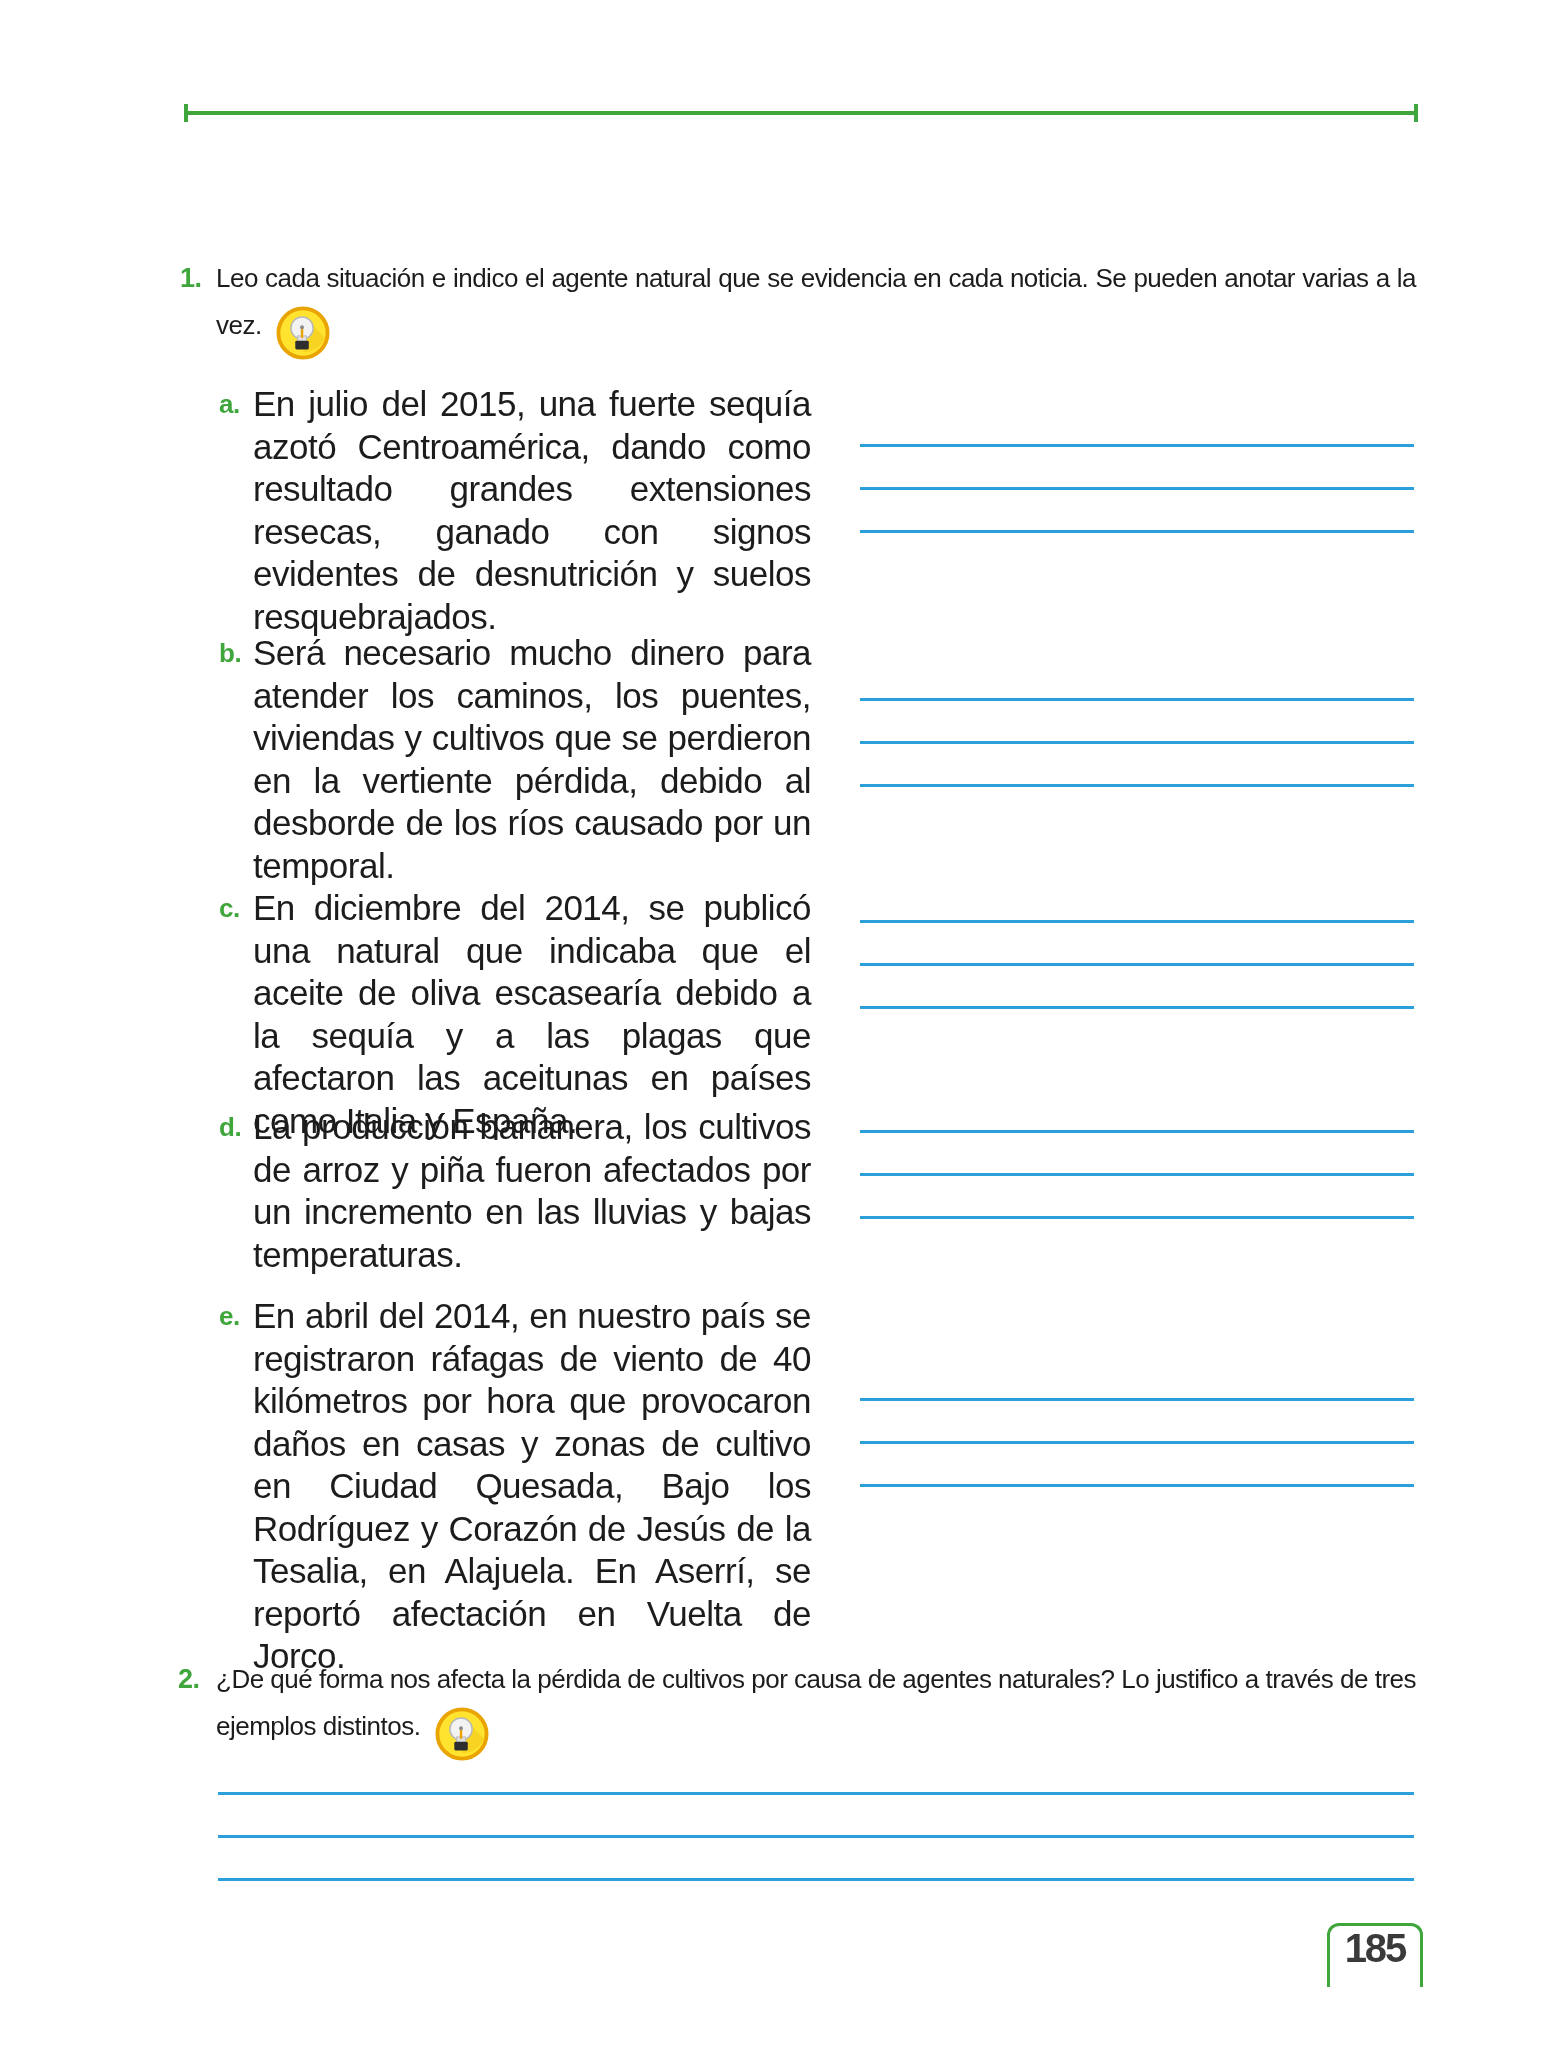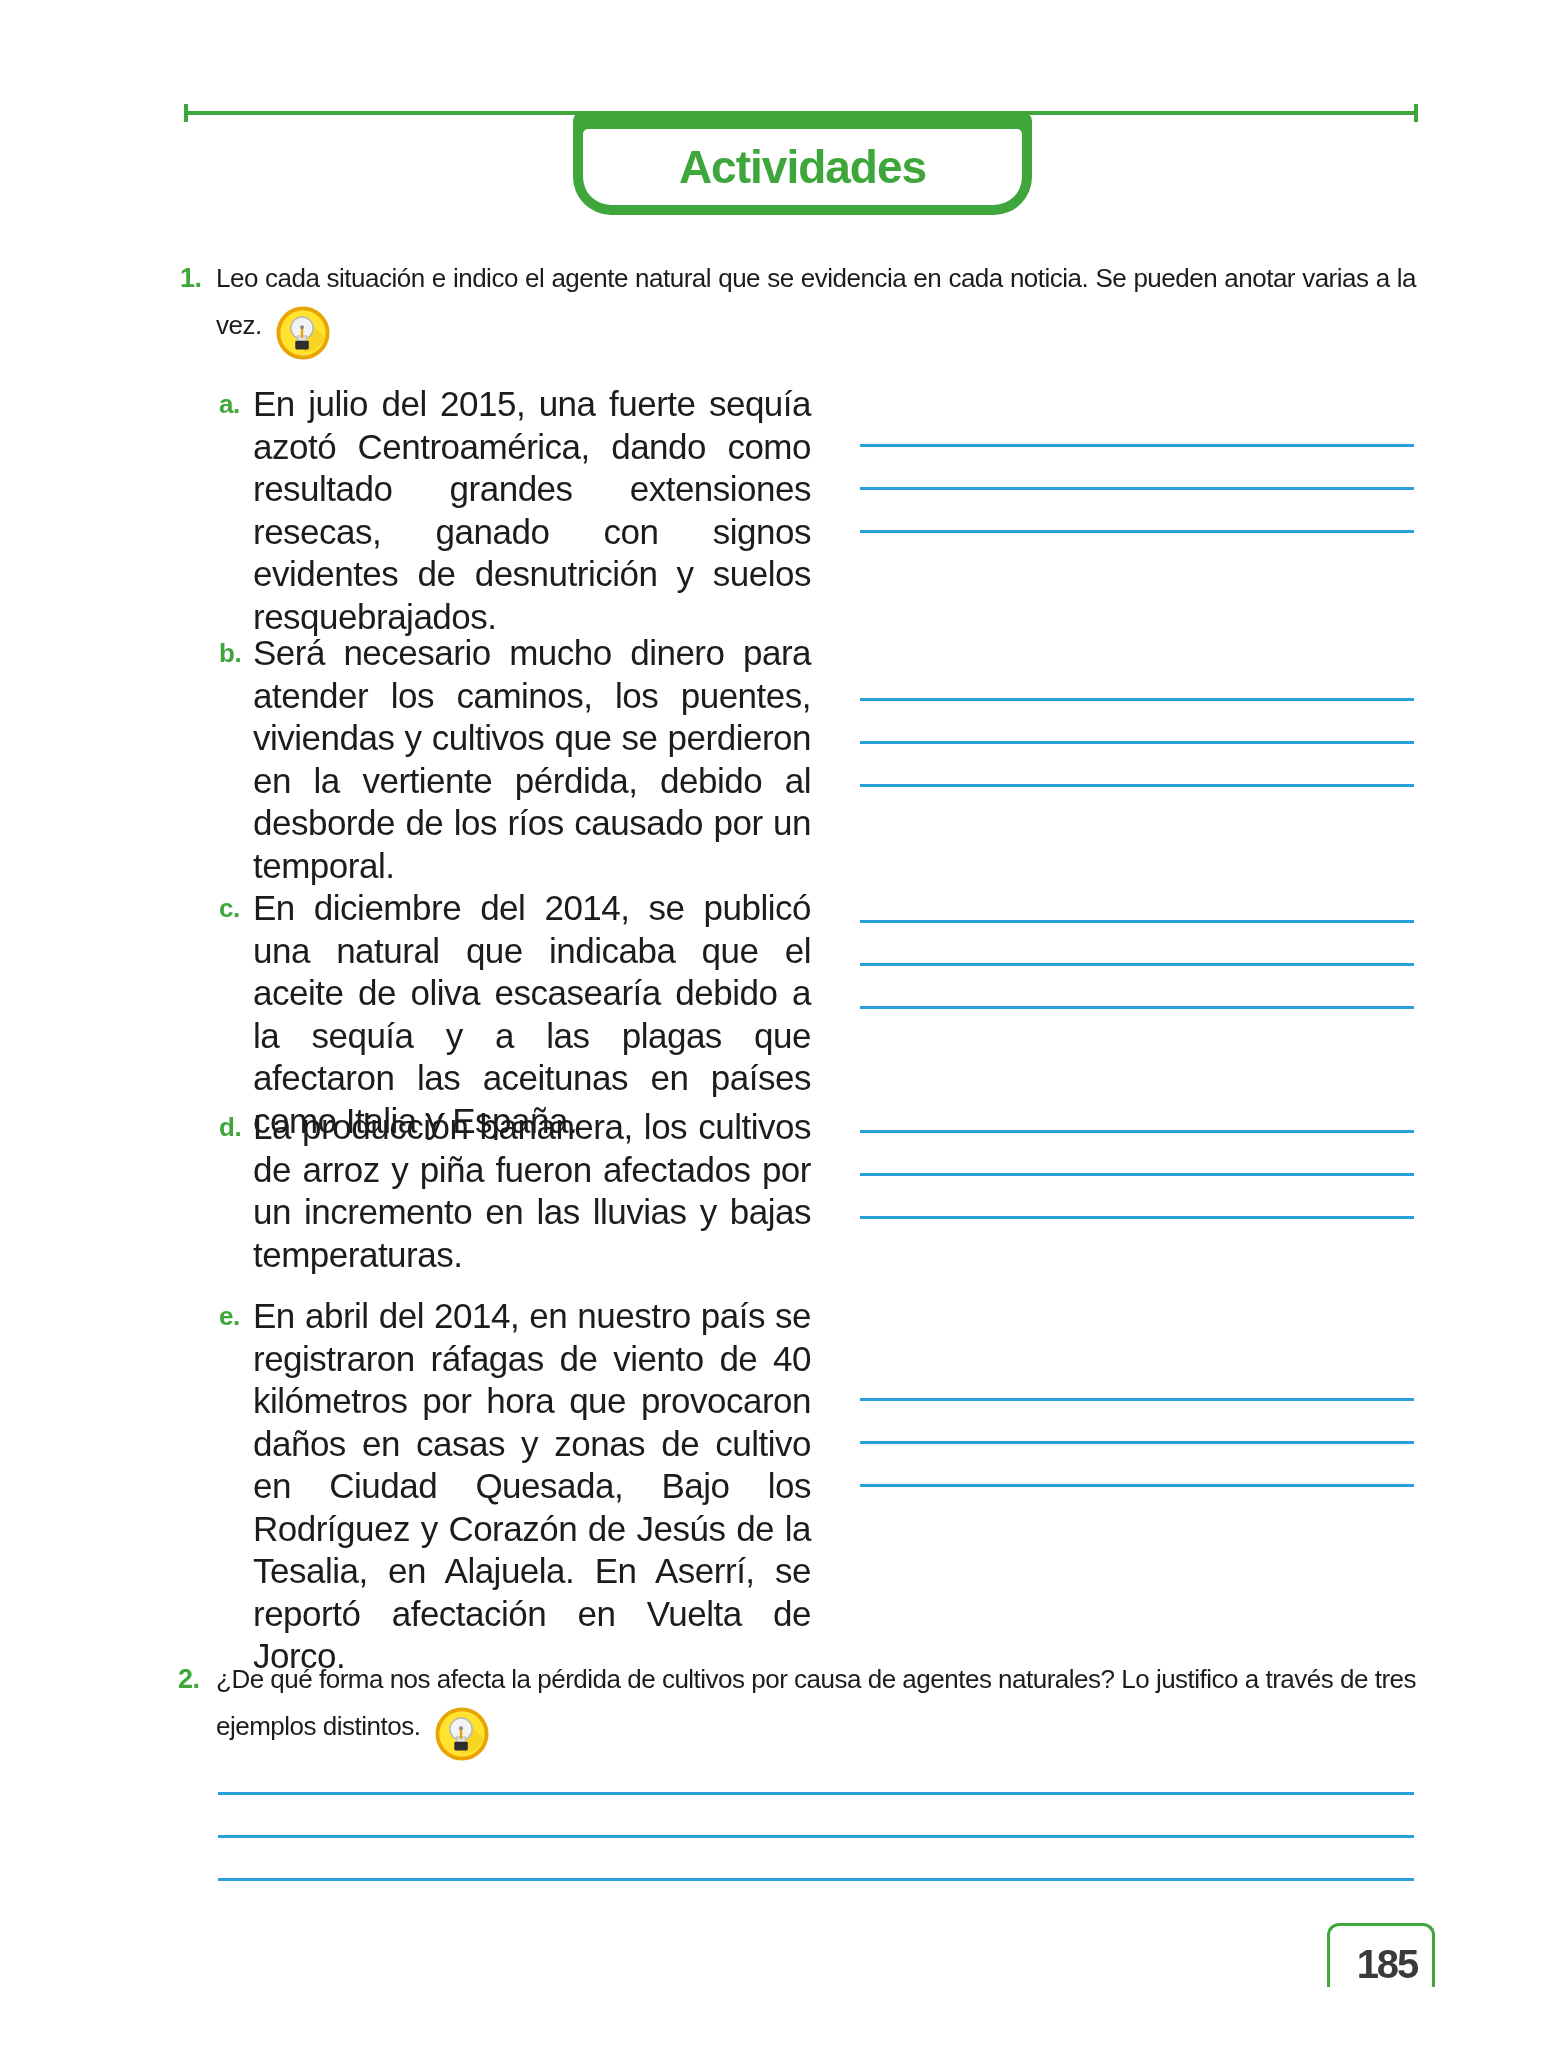--- a/index.html
+++ b/index.html
@@ -70,39 +70,34 @@
   
   .footer-chapter{
     position:absolute; top:1943px; right:257px;
     font-size:25px; font-weight:bold; color:#3a3a3a; letter-spacing:-0.3px;
     white-space:nowrap;
   }
   .pagenum-box{
     position:absolute; left:1327px; top:1923px; width:90px; height:61px;
     border:3px solid #3FA63C; border-bottom:none;
     border-radius:12px 12px 0 0;
-    display:flex; align-items:flex-end; justify-content:center;padding-left:12px;
+    display:flex; align-items:flex-start; justify-content:center;
   }
   .pagenum{
     font-size:40px; font-weight:bold; color:#3a3a3a; letter-spacing:-2px;
   }
 </style>
 </head>
 <body>
 
 <div class="page">
 
   <div class="rule"></div>
   <div class="rule-tick left"></div>
   <div class="rule-tick right"></div>
-  <div class="tab">
-    <div class="tab-inner">
-      <span class="tab-title">Actividades</span>
-    </div>
-  </div>
 
   <div class="num" style="left:180px; top:263px;">1.</div>
   <div class="prompt" style="top:257px;">
     <span>Leo cada situación e indico el agente natural que se evidencia en cada noticia. Se pueden anotar varias a la vez.</span>
     <svg class="bulb" width="54" height="54" viewBox="0 0 56 56">
       <circle cx="28" cy="28" r="25.5" fill="#FFE32E" stroke="#E9A404" stroke-width="4"></circle>
       <path d="M28 48 A25.5 25.5 0 0 0 51 33 L38 20 Z" fill="#E9B80A" opacity="0.35"></path>
       <circle cx="27" cy="23" r="11.5" fill="#f3f3f3" stroke="#b8b8b8" stroke-width="1.5"></circle>
       <rect x="22.5" y="31" width="9" height="6" fill="#e0e0e0" stroke="#b8b8b8" stroke-width="1"></rect>
       <rect x="20" y="36" width="14" height="9" rx="1.5" fill="#2e2e2e"></rect>

